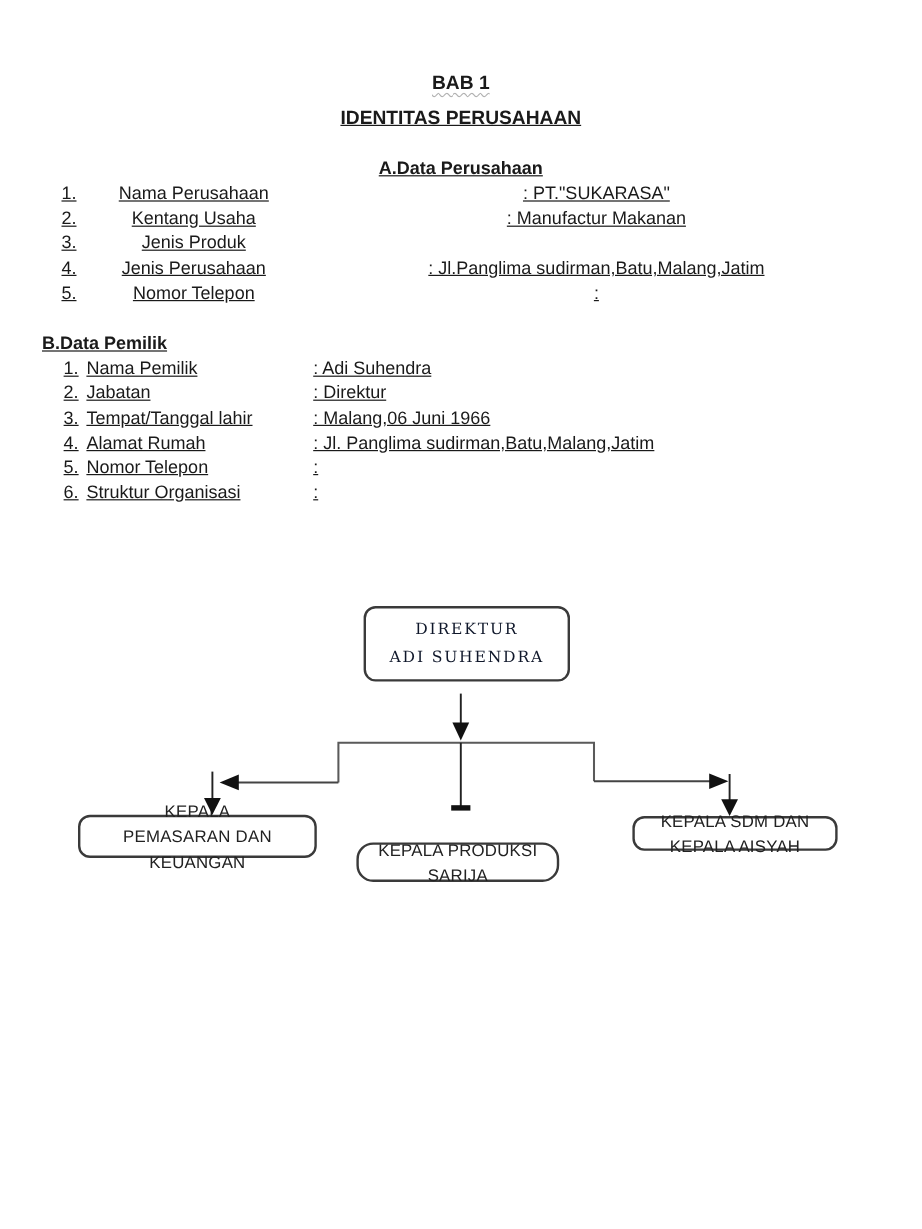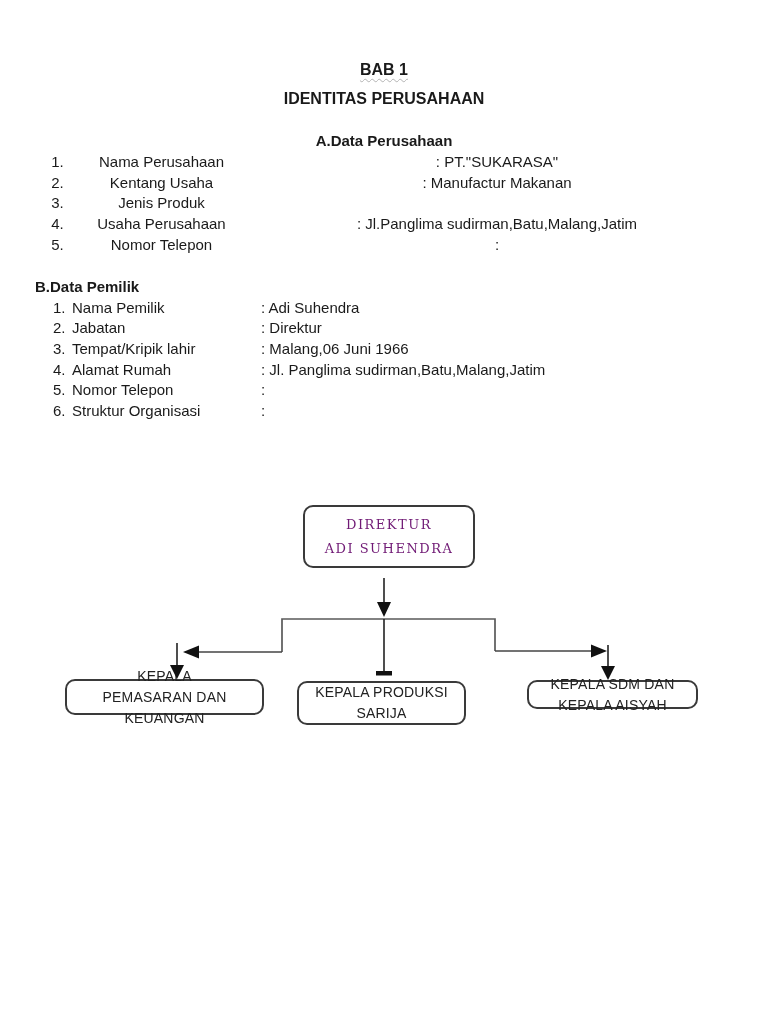--- a/index.html
+++ b/index.html
@@ -3,20 +3,21 @@
 <meta charset="utf-8">
 <style>
   html,body { margin:0; padding:0; background:#ffffff; }
   .page {
     position:relative;
     width:768px; height:1024px;
     background:#ffffff;
     font-family:"Liberation Sans", sans-serif;
     color:#1a1a1a;
     overflow:hidden;
+    text-decoration:underline;
   }
   
   .titles { padding-top:60px; text-align:center; font-weight:bold; font-size:16px; line-height:19px; }
   .chapter {
     display:inline-block;
     text-decoration-line:underline;
     text-decoration-style:wavy;
     text-decoration-color:#b3b3b3;
     text-decoration-thickness:1px;
     text-underline-offset:3px;
@@ -43,28 +44,28 @@
     align-items:center; justify-content:center;
     text-align:center;
     box-sizing:border-box;
     overflow:visible;
   }
   .director-box {
     left:303px; top:505px; width:172px; height:63px;
     font-family:"DejaVu Serif", serif;
     font-size:13px; letter-spacing:1.5px;
     justify-content:space-evenly;
-    color:#701a75;
+    color:#0f172a;
   }
   .sub-box {
     font-size:14px; letter-spacing:0.2px; line-height:21px;
     color:#222;
   }
   .box-mkt { left:65px;  top:679px; width:199px; height:36px; }
-  .box-prd { left:297px; top:681px; width:169px; height:44px; }
+  .box-prd { left:297px; top:702px; width:169px; height:33px;border-radius:14px; }
   .box-sdm { left:527px; top:680px; width:171px; height:29px; }
 
   .connectors {
     position:absolute; left:0; top:0;
     width:768px; height:1024px;
     pointer-events:none;
   }
 </style>
 </head>
 <body>
@@ -89,21 +90,21 @@
       <span class="num">2.</span>
       <span class="lbl">Kentang Usaha</span>
       <span class="val">: Manufactur Makanan</span>
     </div>
     <div class="drow">
       <span class="num">3.</span>
       <span class="lbl">Jenis Produk</span>
     </div>
     <div class="drow">
       <span class="num">4.</span>
-      <span class="lbl">Usaha Perusahaan</span>
+      <span class="lbl">Jenis Perusahaan</span>
       <span class="val">: Jl.Panglima sudirman,Batu,Malang,Jatim</span>
     </div>
     <div class="drow">
       <span class="num">5.</span>
       <span class="lbl">Nomor Telepon</span>
       <span class="val">:</span>
     </div>
   </div>
 
   <div class="section section-b">
@@ -113,21 +114,21 @@
       <span class="lbl">Nama Pemilik</span>
       <span class="val">: Adi Suhendra</span>
     </div>
     <div class="drow">
       <span class="num">2.</span>
       <span class="lbl">Jabatan</span>
       <span class="val">: Direktur</span>
     </div>
     <div class="drow">
       <span class="num">3.</span>
-      <span class="lbl">Tempat/Kripik lahir</span>
+      <span class="lbl">Tempat/Tanggal lahir</span>
       <span class="val">: Malang,06 Juni 1966</span>
     </div>
     <div class="drow">
       <span class="num">4.</span>
       <span class="lbl">Alamat Rumah</span>
       <span class="val">: Jl. Panglima sudirman,Batu,Malang,Jatim</span>
     </div>
     <div class="drow">
       <span class="num">5.</span>
       <span class="lbl">Nomor Telepon</span>

